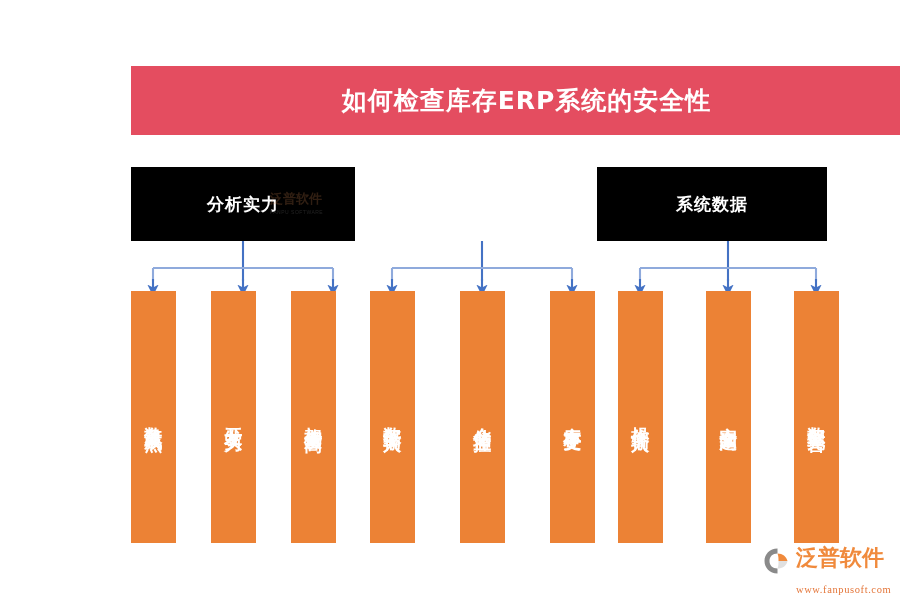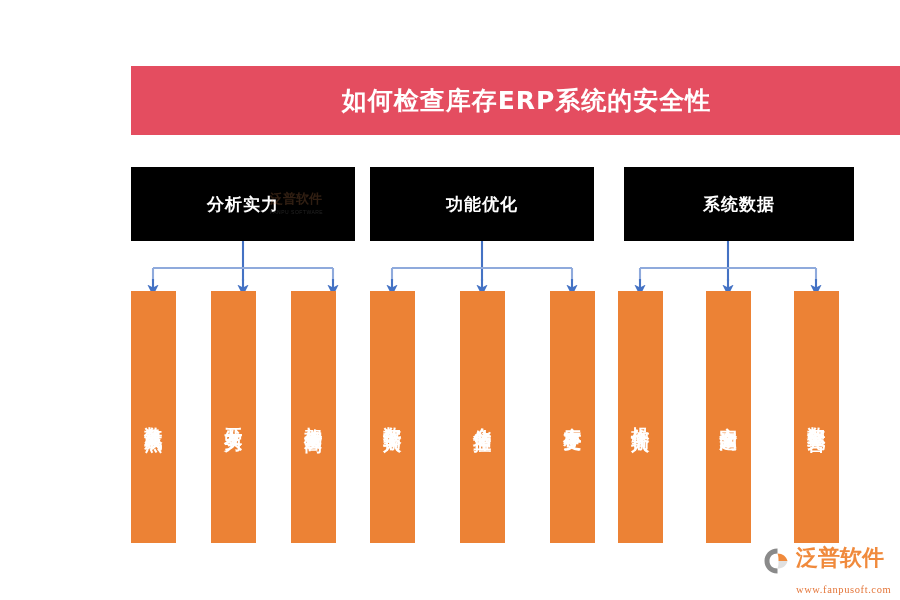--- a/index.html
+++ b/index.html
@@ -56,21 +56,21 @@
   .cat-label {
     color: #ffffff;
     font-size: 17px;
     font-weight: bold;
     letter-spacing: 1px;
     font-family: "DejaVu Sans", "Liberation Sans", sans-serif;
     white-space: nowrap;
   }
   .cat-box.g0 { left: 131px;  width: 224px; }
   .cat-box.g1 { left: 370px;  width: 224px; }
-  .cat-box.g2 { left: 624px;  width: 230px; }
+  .cat-box.g2 { left: 597px;  width: 230px; }
 
   
   .connectors {
     position: absolute;
     left: 0;
     top: 0;
     width: 900px;
     height: 600px;
     pointer-events: none;
   }
@@ -167,23 +167,20 @@
 <body>
 
 <div id="canvas">
 
   <div class="title-banner">
     <span class="title-text">如何检查库存ERP系统的安全性</span>
   </div>
 
   <div class="cat-box g0">
     <span class="cat-label">分析实力</span>
-  </div>
-  <div class="cat-box g1">
-    <span class="cat-label">功能优化</span>
   </div>
   <div class="cat-box g2">
     <span class="cat-label">系统数据</span>
   </div>
 
   <div class="watermark">
     <span class="wm-main">泛普软件</span>
     <span class="wm-sub">FANPU SOFTWARE</span>
   </div>
 

